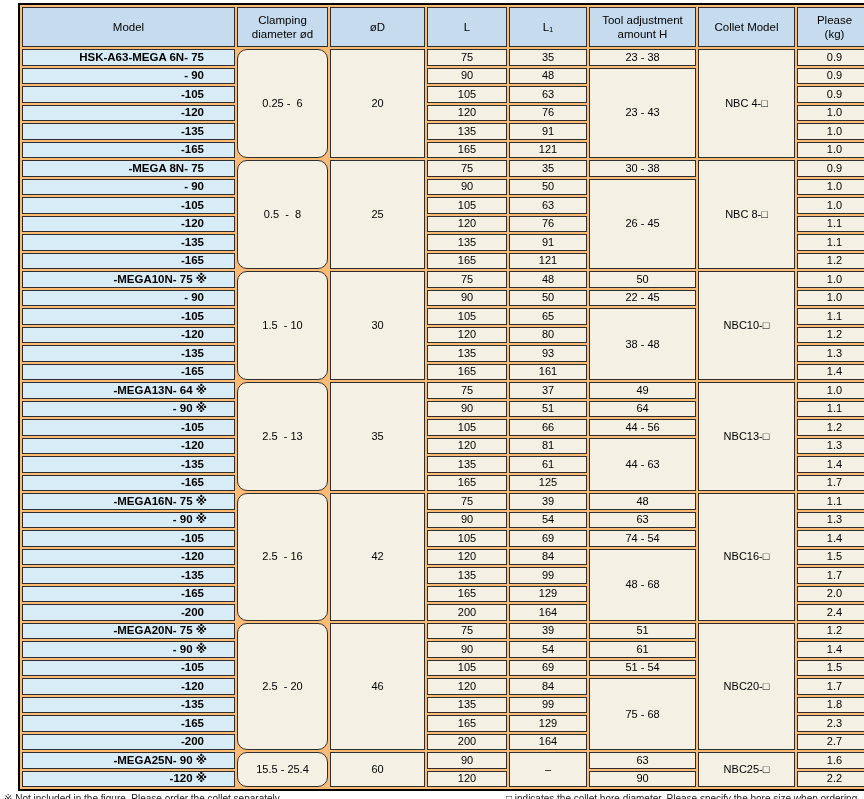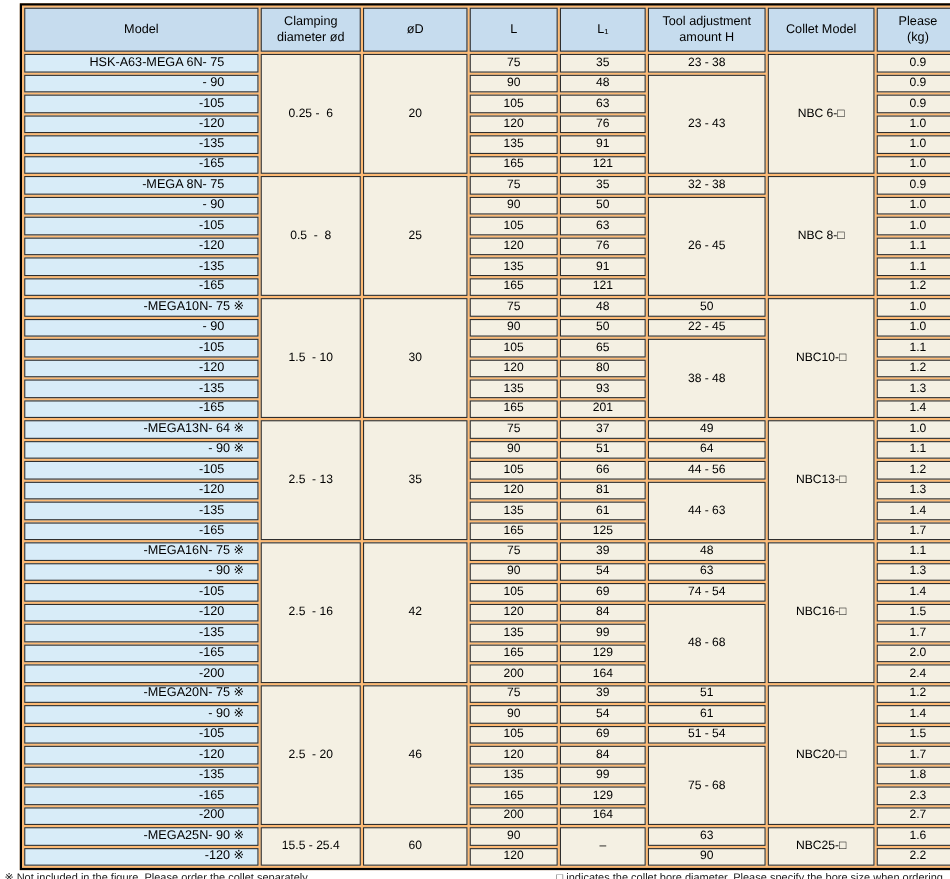--- a/index.html
+++ b/index.html
@@ -4,23 +4,23 @@
 <style>
   html,body{margin:0;padding:0;background:#fff;font-family:"Liberation Sans","DejaVu Sans",sans-serif;color:#000;}
   .page{position:relative;width:864px;height:799px;overflow:hidden;background:#fff;}
   table.spec{table-layout:fixed;border-collapse:separate;border-spacing:2px;border:2px solid #000;
              background:#fdba74;width:858px;margin:3px 0 0 18px;}
   col.c1{width:213px}col.c2{width:91px}col.c3{width:95px}col.c4{width:80px}
   col.c5{width:78px}col.c6{width:107px}col.c7{width:97px}col.c8{width:75px}
   th,td{box-sizing:border-box;border:1px solid #2e2e2e;padding:0;vertical-align:middle;overflow:hidden;}
   th{height:40px;background:#c6dcee;font-size:11.5px;font-weight:400;text-align:center;white-space:pre-line;line-height:1.25;}
   td{height:16.5px;background:#f4f0e3;font-size:11px;text-align:center;line-height:1;}
-  td.model-cell{background:#d8ecf8;text-align:right;padding-right:30px;font-weight:400;font-size:11.5px;white-space:pre;}
-  td.model-cell.mark{padding-right:12px;}
-  td.pre{white-space:pre;}
+  td.model-cell{background:#d8ecf8;text-align:right;padding-right:30px;font-weight:700;font-size:11.5px;white-space:pre;}
+  td.model-cell.mark{padding-right:27px;}
+  td.pre{white-space:pre;border-radius:10px;}
   .footnote{display:flex;justify-content:space-between;margin:2px 4px 0 4px;font-size:10px;color:#1a1a1a;white-space:nowrap;overflow:hidden;}
 </style>
 </head>
 <body>
 
 <div class="page">
   <table class="spec">
     <colgroup>
       <col class="c1">
         <col class="c2">
@@ -47,21 +47,21 @@
       </tr>
     </thead>
     <tbody id="tbody">
         <tr>
           <td class="model-cell">HSK-A63-MEGA 6N- 75</td>
           <td class="pre" rowspan="6">0.25 -  6</td>
           <td rowspan="6">20</td>
           <td>75</td>
           <td>35</td>
           <td>23 - 38</td>
-          <td rowspan="6">NBC 6-□</td>
+          <td rowspan="6">NBC 4-□</td>
           <td>0.9</td>
         </tr>
         <tr>
           <td class="model-cell">- 90</td>
           <td>90</td>
           <td>48</td>
           <td rowspan="5">23 - 43</td>
           <td>0.9</td>
         </tr>
         <tr>
@@ -87,21 +87,21 @@
           <td>165</td>
           <td>121</td>
           <td>1.0</td>
         </tr>
         <tr>
           <td class="model-cell">-MEGA 8N- 75</td>
           <td class="pre" rowspan="6">0.5  -  8</td>
           <td rowspan="6">25</td>
           <td>75</td>
           <td>35</td>
-          <td>32 - 38</td>
+          <td>30 - 38</td>
           <td rowspan="6">NBC 8-□</td>
           <td>0.9</td>
         </tr>
         <tr>
           <td class="model-cell">- 90</td>
           <td>90</td>
           <td>50</td>
           <td rowspan="5">26 - 45</td>
           <td>1.0</td>
         </tr>
@@ -161,21 +161,21 @@
         </tr>
         <tr>
           <td class="model-cell">-135</td>
           <td>135</td>
           <td>93</td>
           <td>1.3</td>
         </tr>
         <tr>
           <td class="model-cell">-165</td>
           <td>165</td>
-          <td>201</td>
+          <td>161</td>
           <td>1.4</td>
         </tr>
         <tr>
           <td class="model-cell mark">-MEGA13N- 64 ※</td>
           <td class="pre" rowspan="6">2.5  - 13</td>
           <td rowspan="6">35</td>
           <td>75</td>
           <td>37</td>
           <td>49</td>
           <td rowspan="6">NBC13-□</td>

